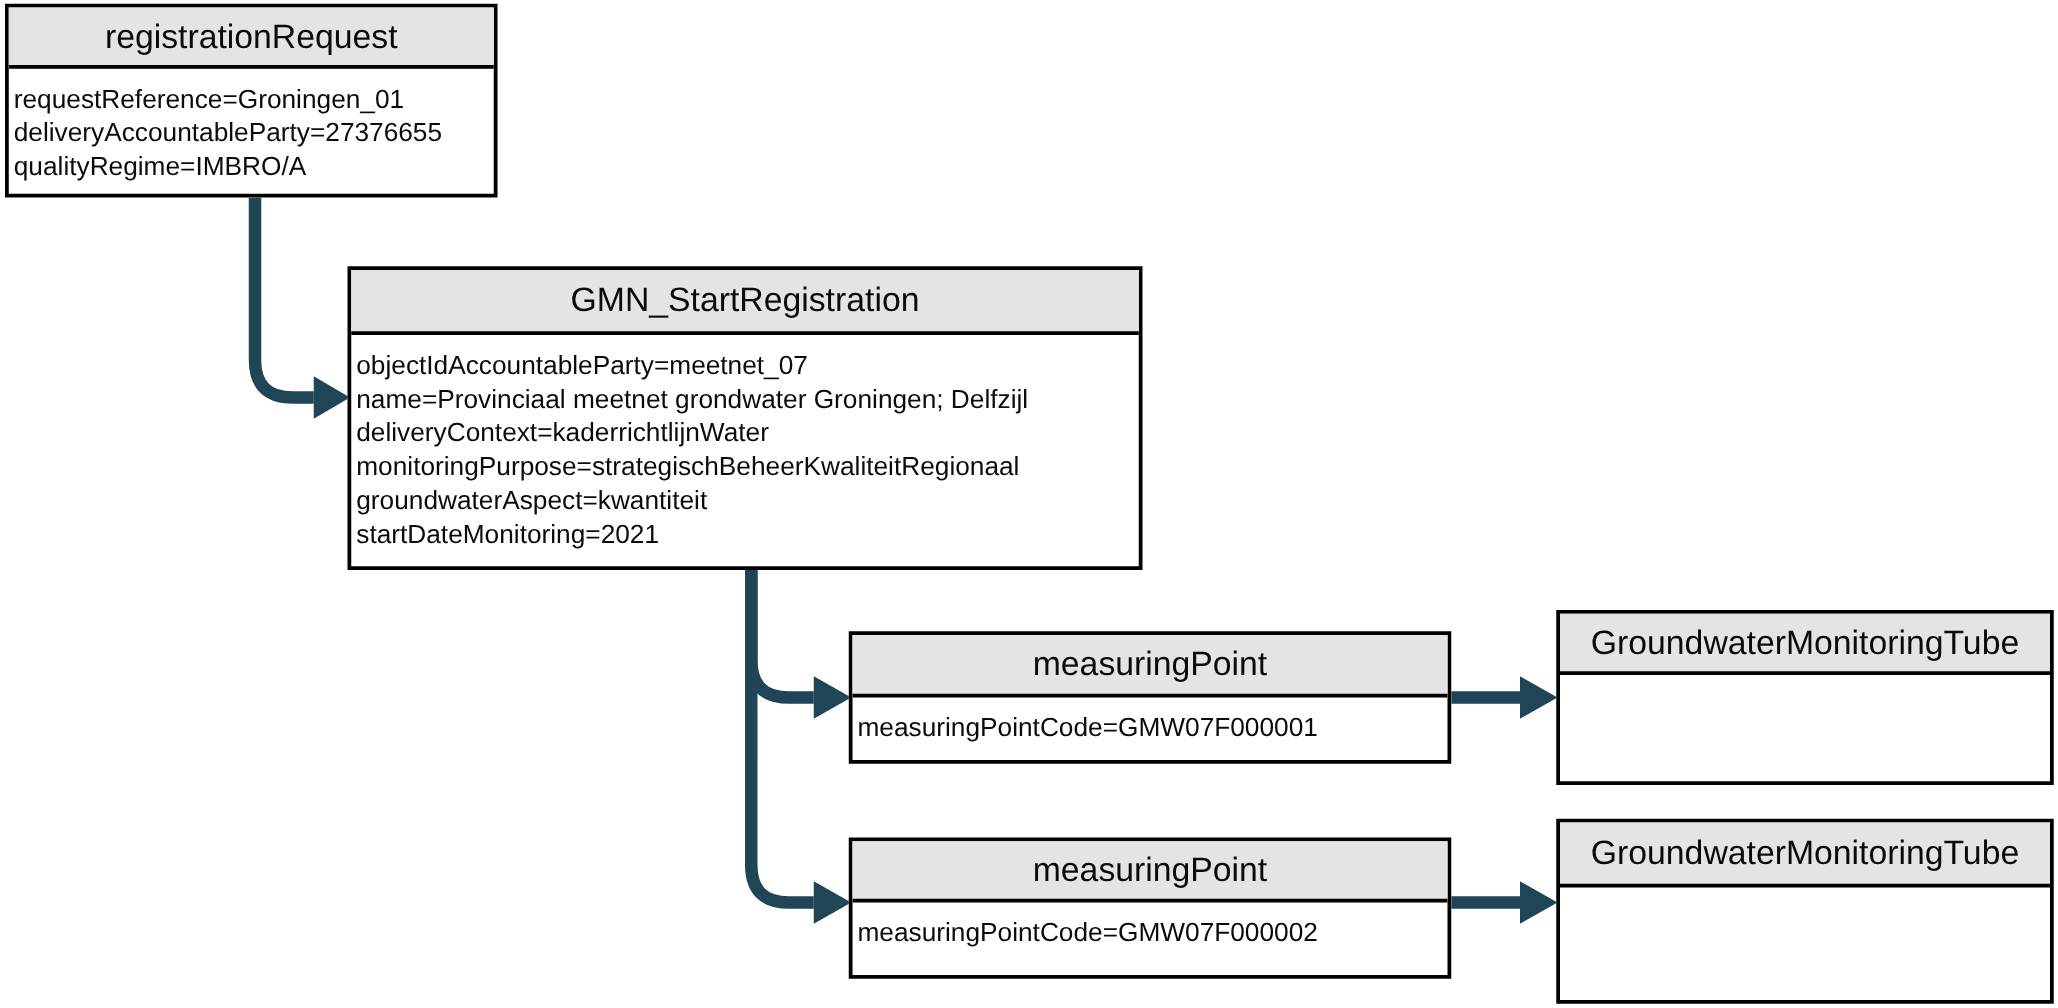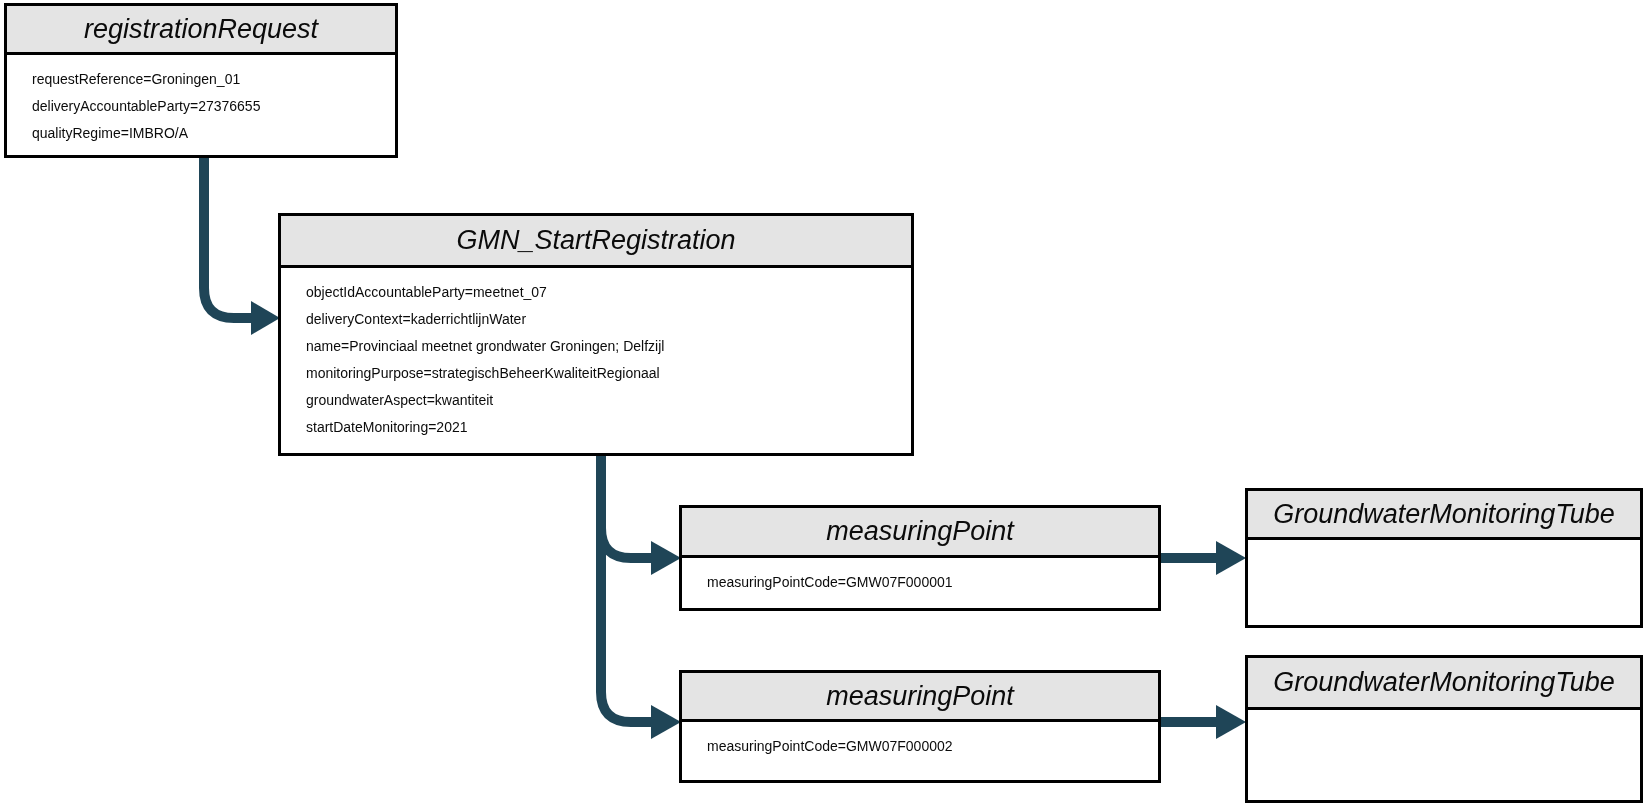--- a/index.html
+++ b/index.html
@@ -35,26 +35,25 @@
     background:var(--header-bg);
     border-bottom:3px solid var(--border);
     text-align:center;
     font-size:27px;
     display:flex;
     align-items:center;
     justify-content:center;
     flex:0 0 auto;
     overflow:hidden;
     white-space:nowrap;
-    font-style:italic;
   }
   .node-body{
     flex:1 1 auto;
-    padding:11px 25px;
-    font-size:14px;
+    padding:11px 4px;
+    font-size:21px;
     line-height:27px;
     overflow:hidden;
   }
   .node-field{white-space:nowrap;}
 </style>
 </head>
 <body>
 
 <div id="canvas">
 
@@ -82,22 +81,22 @@
       <div class="node-field">requestReference=Groningen_01</div>
       <div class="node-field">deliveryAccountableParty=27376655</div>
       <div class="node-field">qualityRegime=IMBRO/A</div>
     </div>
   </div>
 
   <div class="node" style="left:278px;top:213px;width:636px;height:243px;">
     <div class="node-header" style="height:52px;">GMN_StartRegistration</div>
     <div class="node-body">
       <div class="node-field">objectIdAccountableParty=meetnet_07</div>
+      <div class="node-field">name=Provinciaal meetnet grondwater Groningen; Delfzijl</div>
       <div class="node-field">deliveryContext=kaderrichtlijnWater</div>
-      <div class="node-field">name=Provinciaal meetnet grondwater Groningen; Delfzijl</div>
       <div class="node-field">monitoringPurpose=strategischBeheerKwaliteitRegionaal</div>
       <div class="node-field">groundwaterAspect=kwantiteit</div>
       <div class="node-field">startDateMonitoring=2021</div>
     </div>
   </div>
 
   <div class="node" style="left:679px;top:505px;width:482px;height:106px;">
     <div class="node-header" style="height:50px;">measuringPoint</div>
     <div class="node-body">
       <div class="node-field">measuringPointCode=GMW07F000001</div>

